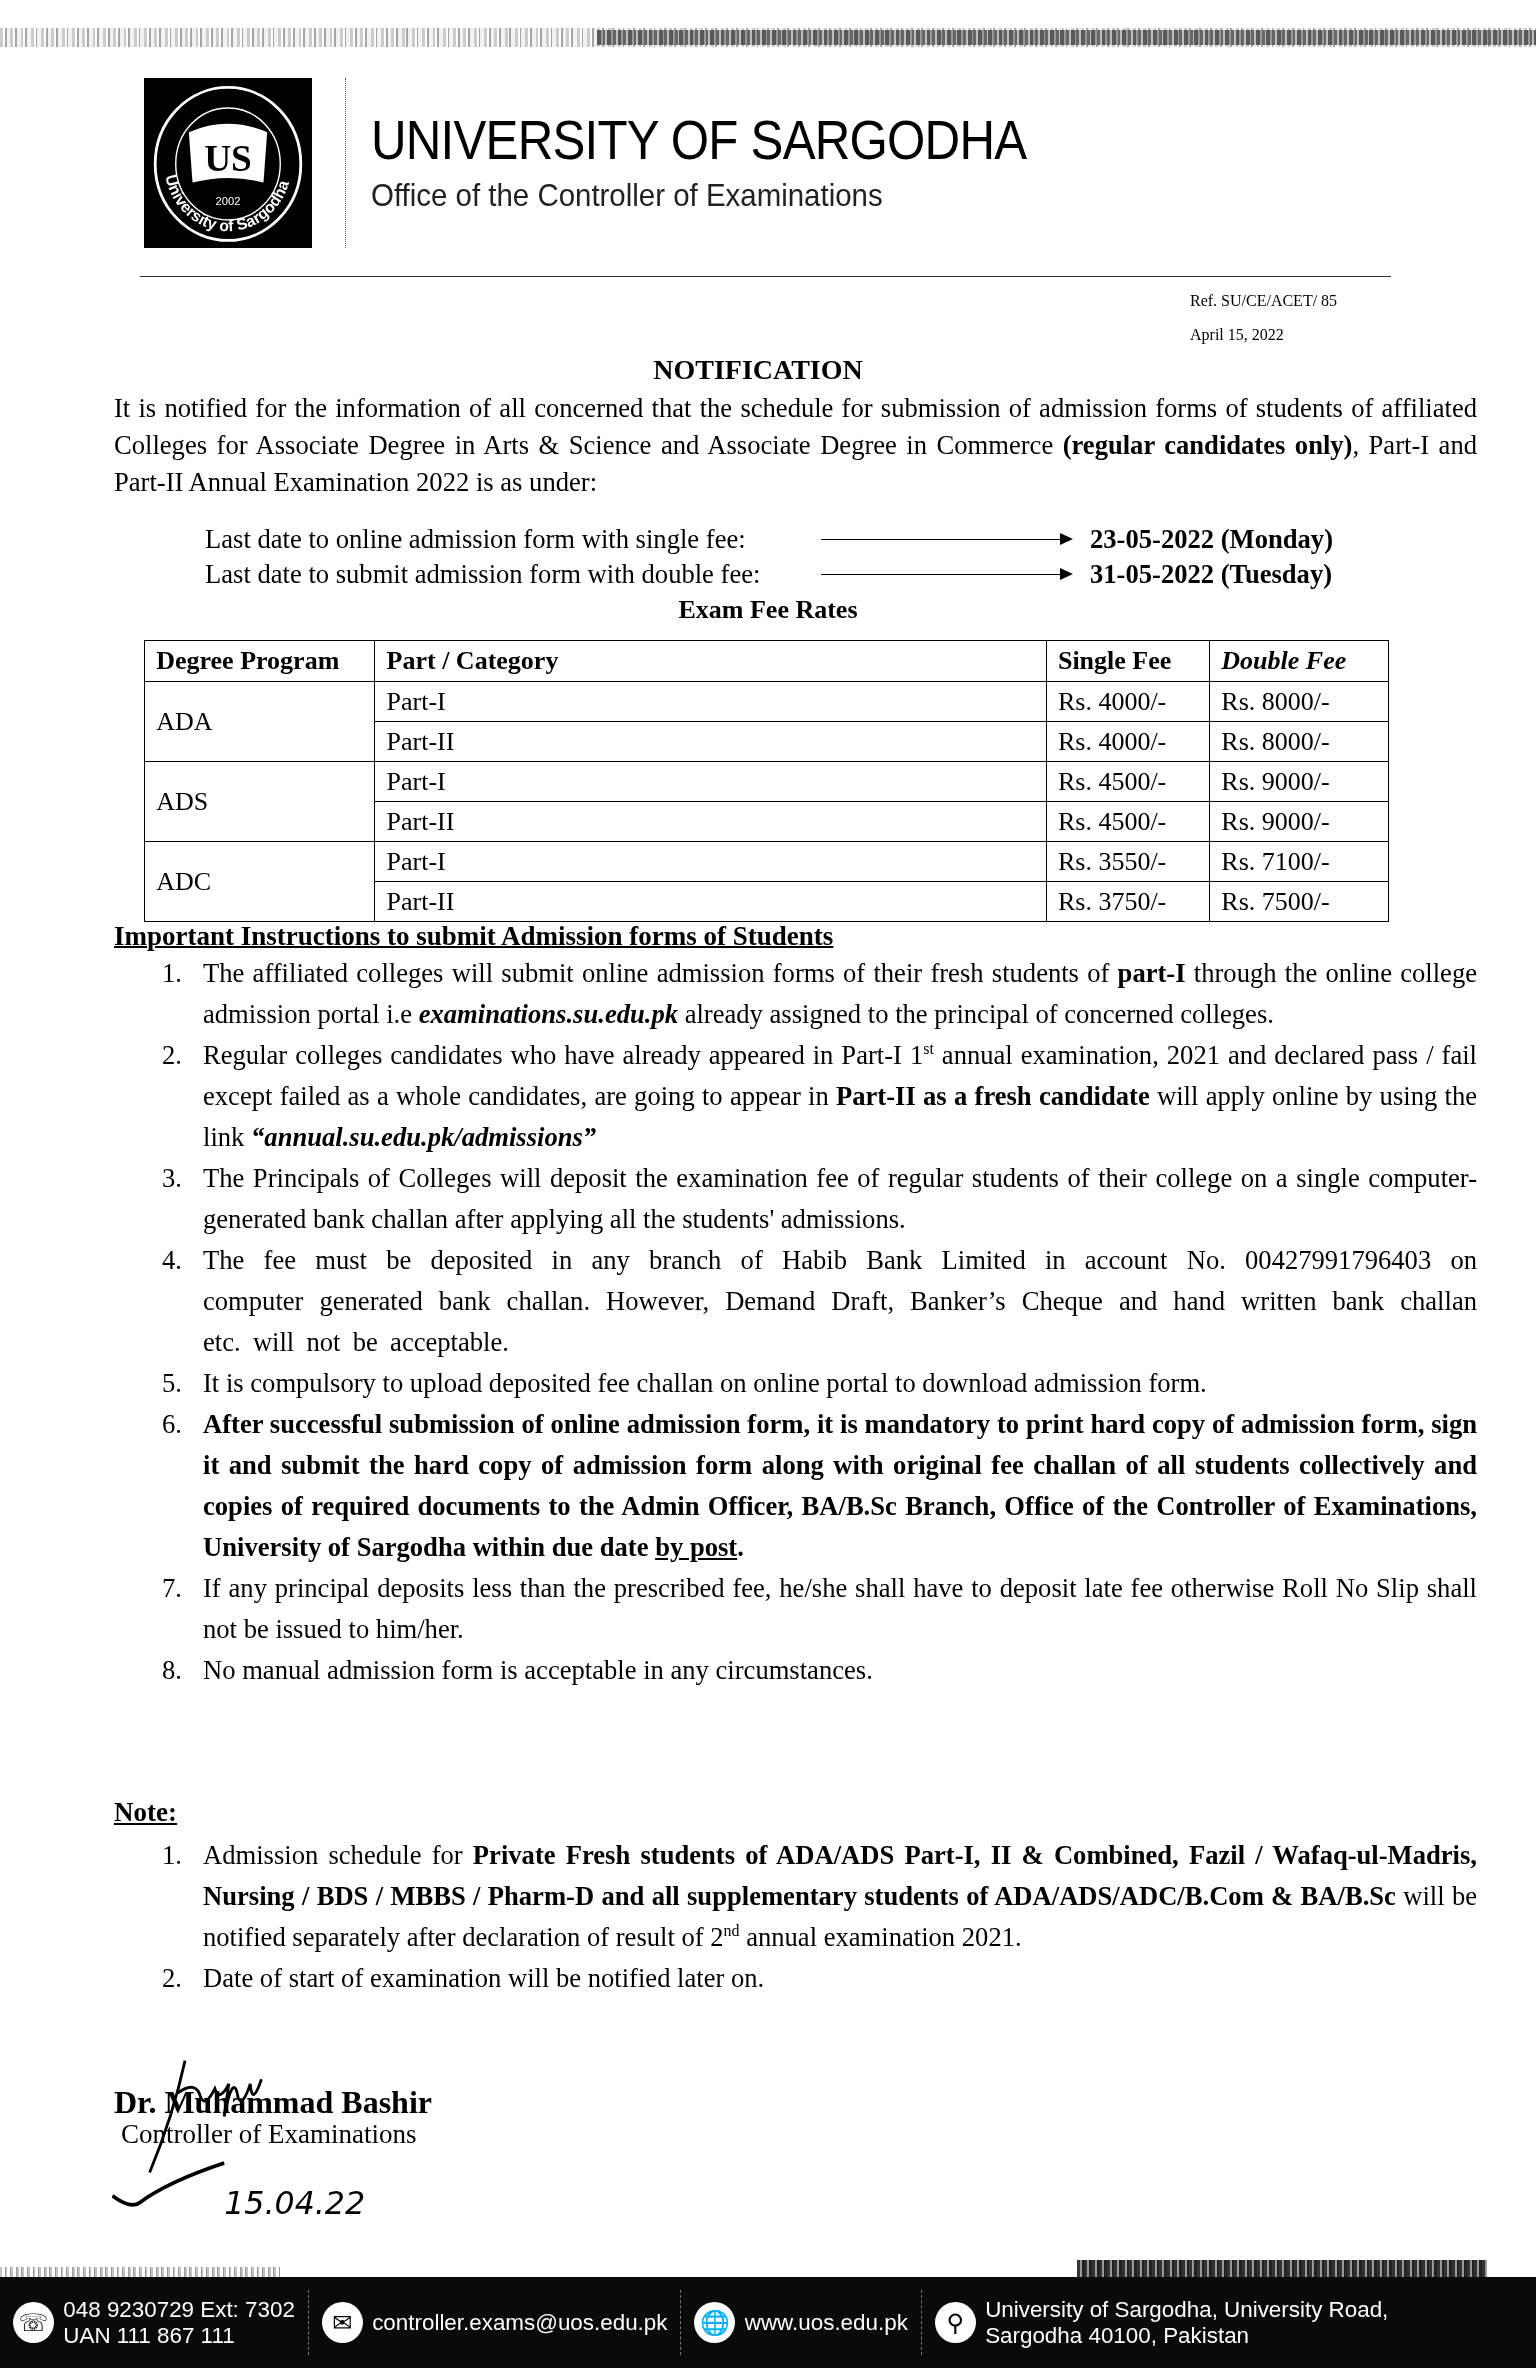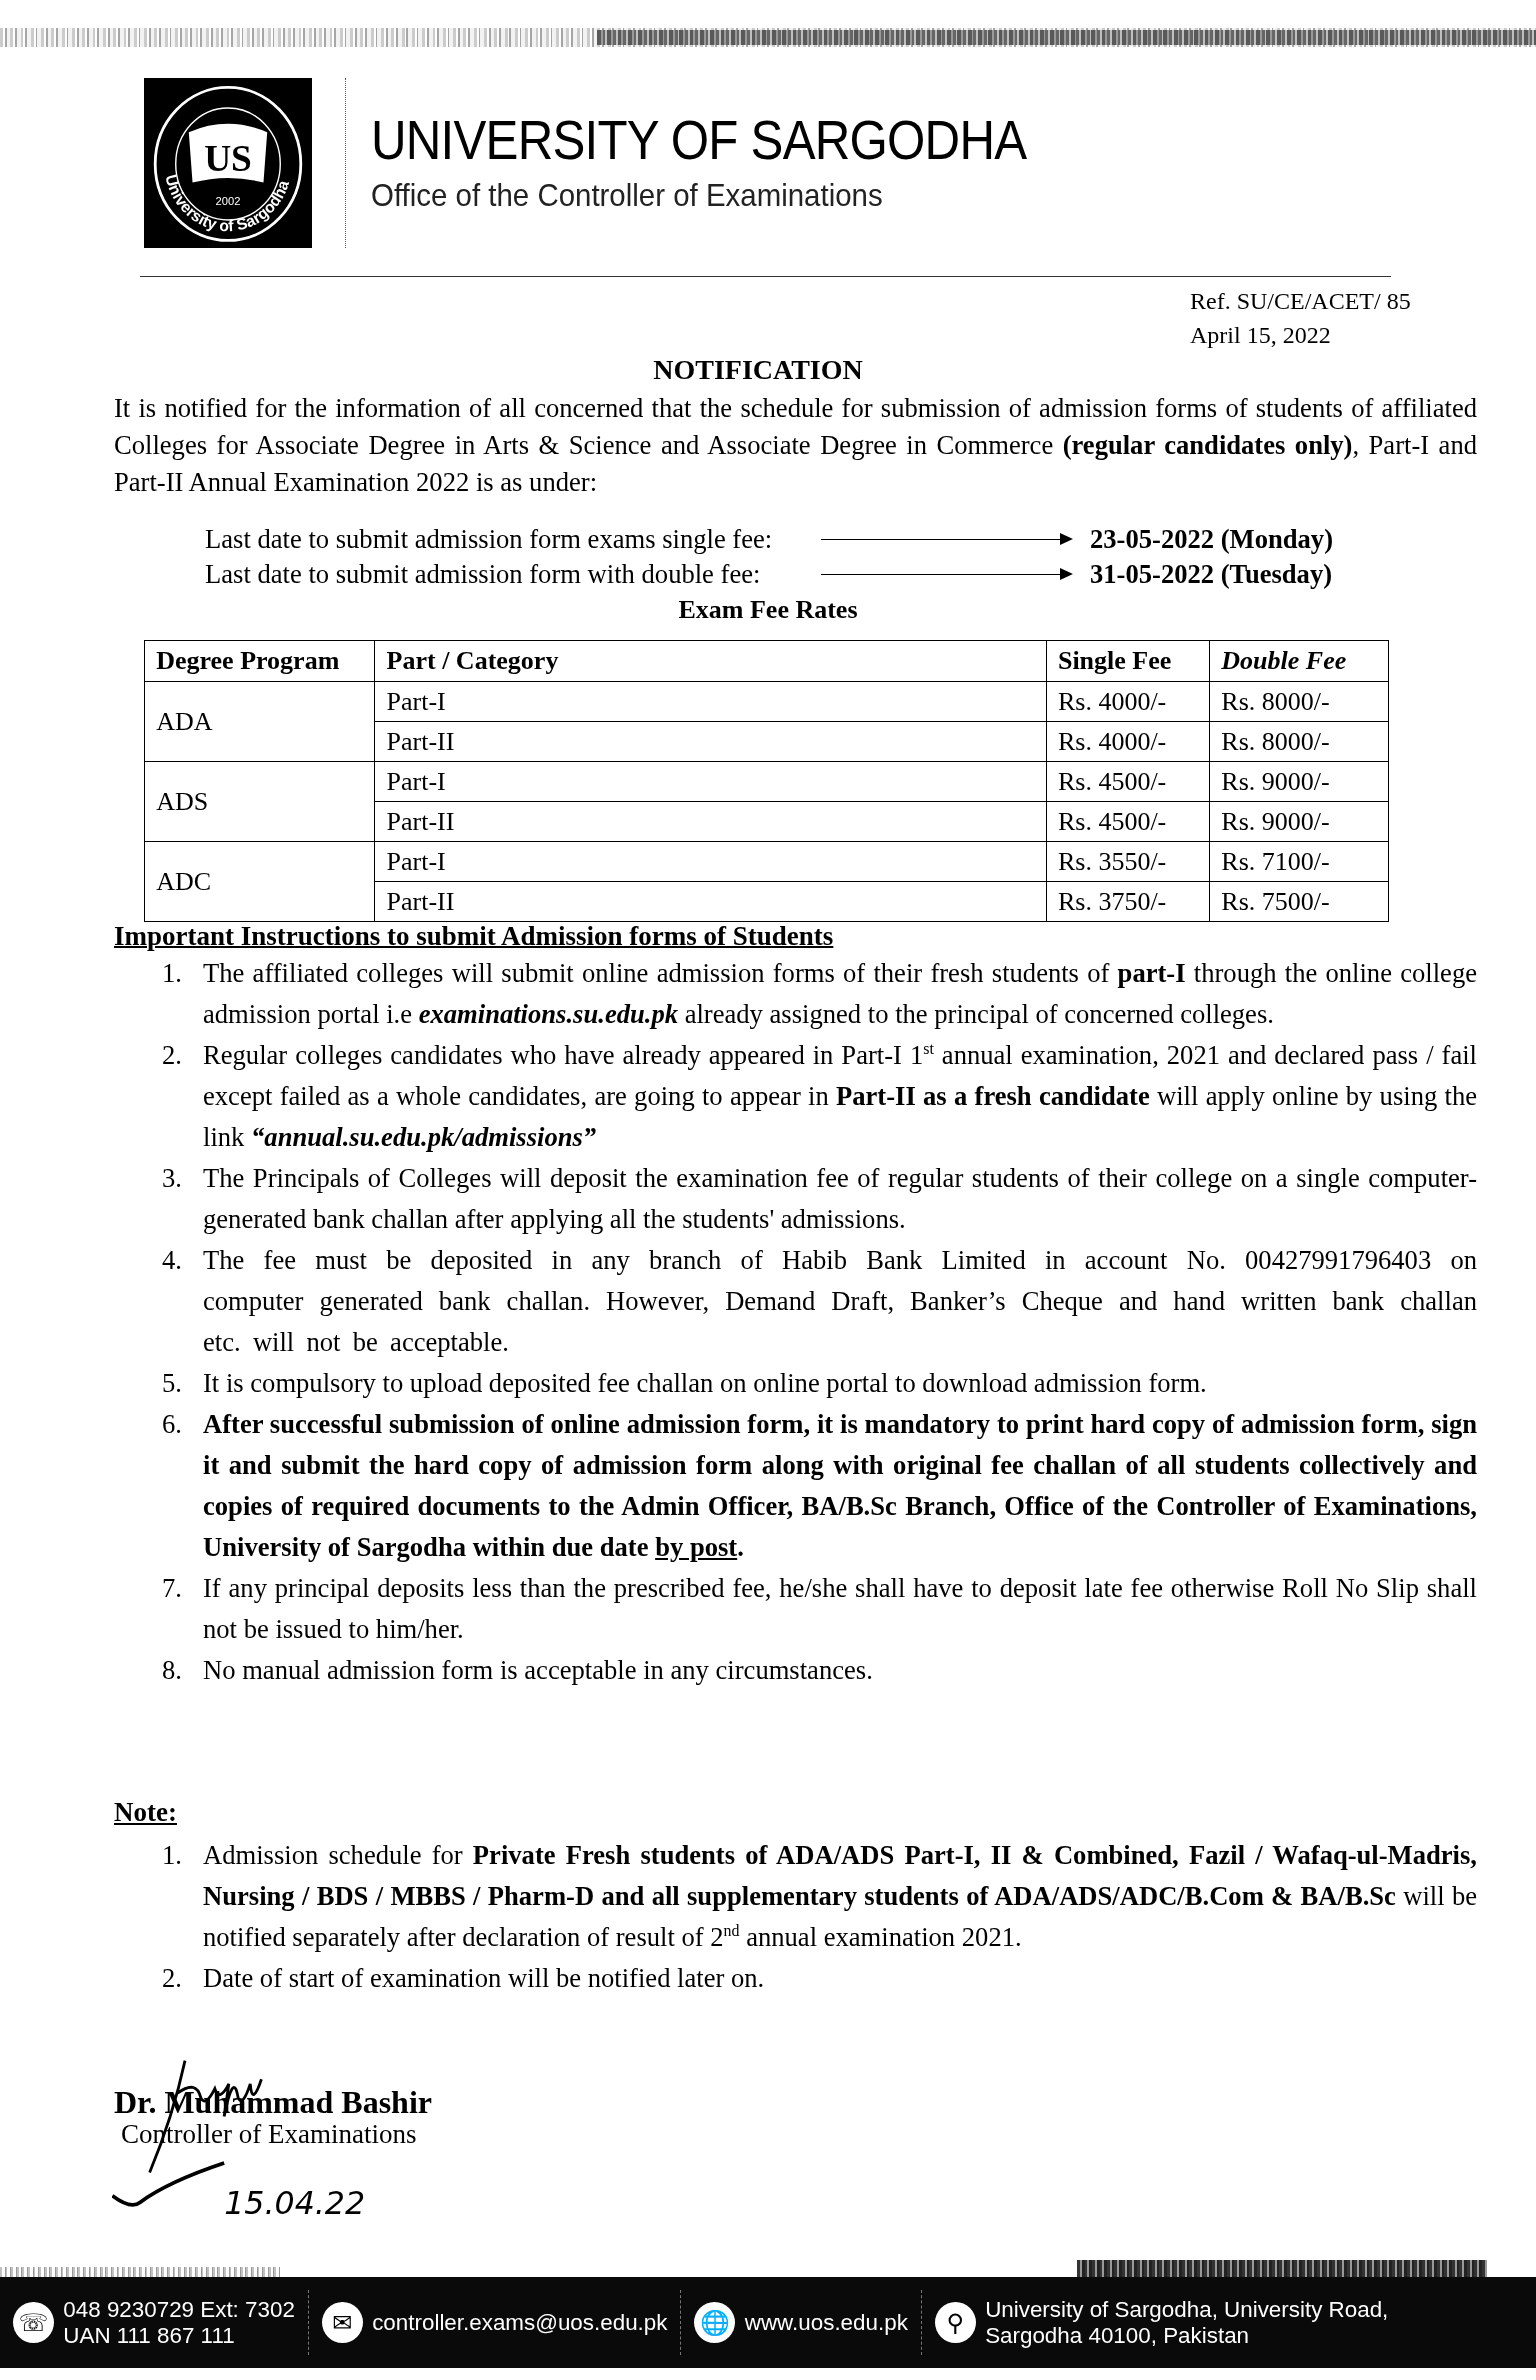--- a/index.html
+++ b/index.html
@@ -8,21 +8,21 @@
   .noise-top { left:0; top:28px; width:1536px; height:18.6px;
     background: repeating-linear-gradient(90deg,#bbb 0 2.8px,#fff 2.8px 4.7px,#888 4.7px 6.5px,#eee 6.5px 10.3px); opacity:.75; }
   .noise-top .dark { position:absolute; left:597px; top:1.9px; width:940px; height:15px;
     background: repeating-linear-gradient(90deg,#222 0 3.7px,#777 3.7px 5.6px,#333 5.6px 8.4px,#aaa 8.4px 10.3px); }
   .logo { left:144px; top:78px; width:168px; height:170px; background:#000; }
   .logo svg { width:100%; height:100%; }
   .vdiv { left:345px; top:78px; width:0; height:170px; border-left:1.9px dotted #555; }
   .title { left:371px; top:107px; font-family:"Liberation Sans Narrow","Liberation Sans",sans-serif; font-size:56px; letter-spacing:-0.9px; font-weight:300; white-space:nowrap; transform:scaleX(0.88); transform-origin:left; }
   .subtitle { left:371px; top:177px; font-family:"Liberation Sans",sans-serif; font-size:32px; font-weight:300; color:#222; white-space:nowrap; transform:scaleX(0.92); transform-origin:left; }
   .hrule { left:140px; top:276px; width:1251px; height:0; border-top:1.9px solid #333; }
-  .ref { left:1190px; top:284px; font-size:24px; line-height:34px; }
+  .ref { left:1190px; top:284px; font-size:16px; line-height:34px; }
   .heading { left:0; width:1516px; text-align:center; font-weight:bold; font-size:28px; top:354px; }
   .intro { left:114px; top:390px; width:1363px; font-size:26.6px; line-height:37px; text-align:justify; text-align-last:left; }
   .dates { left:205px; top:522px; width:1212px; font-size:26.6px; line-height:35px; }
   .date-row { display:flex; align-items:center; white-space:nowrap; }
   .date-row .label { width:653px; }
   .date-row .arrow { width:252px; position:relative; height:18.6px; margin-left:-37px; }
   .date-row .arrow::before { content:""; position:absolute; left:0; right:9.3px; top:8.4px; border-top:1.9px solid #000; }
   .date-row .arrow::after { content:""; position:absolute; right:0; top:2.8px; border-left:13px solid #000; border-top:6.5px solid transparent; border-bottom:6.5px solid transparent; }
   .date-row .val { font-weight:bold; margin-left:17px; }
   .feetitle { left:0; width:1536px; text-align:center; font-weight:bold; font-size:26px; top:595px; }
@@ -77,21 +77,21 @@
 <div class="abs ref">
   <div>Ref. SU/CE/ACET/ 85</div>
   <div>April 15, 2022</div>
 </div>
 
 <div class="abs heading">NOTIFICATION</div>
 <div class="abs intro"><span>It is notified for the information of all concerned that the schedule for submission of admission forms of students of affiliated Colleges for Associate Degree in Arts &amp; Science and Associate Degree in Commerce </span><span class="b">(regular candidates only)</span><span>, Part-I and Part-II Annual Examination 2022 is as under:</span></div>
 
 <div class="abs dates">
   <div class="date-row">
-    <span class="label">Last date to submit admission form exams single fee:</span>
+    <span class="label">Last date to online admission form with single fee:</span>
     <span class="arrow"></span>
     <span class="val">23-05-2022 (Monday)</span>
   </div>
   <div class="date-row">
     <span class="label">Last date to submit admission form with double fee:</span>
     <span class="arrow"></span>
     <span class="val">31-05-2022 (Tuesday)</span>
   </div>
 </div>
 

